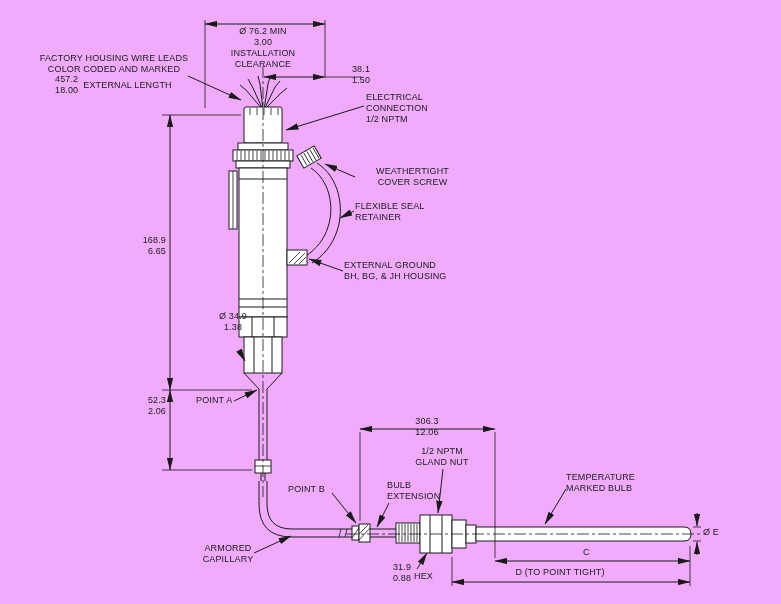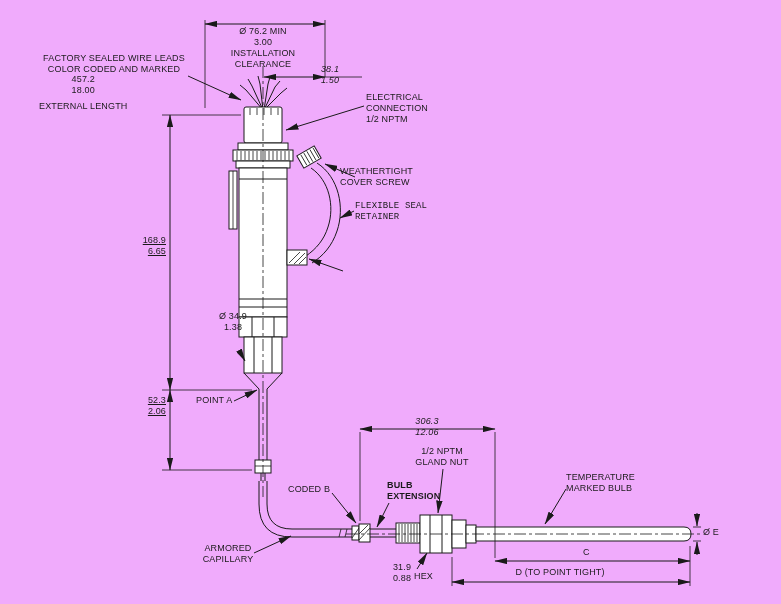--- a/index.html
+++ b/index.html
@@ -3,21 +3,21 @@
 <meta charset="utf-8">
 <style>
   * { margin:0; padding:0; box-sizing:border-box; }
   html,body { background:#ffffff; }
   body { font-family:"Liberation Sans", sans-serif; }
   .canvas { position:relative; width:781px; height:604px; background:#f0abfc; overflow:hidden; }
   .canvas svg { position:absolute; left:0; top:0; }
   .lbl { position:absolute; font-size:9px; line-height:11px; color:#1a1a1a;
          white-space:pre-line; letter-spacing:0.15px; }
   .c { text-align:center; }
-  .r { text-align:right;text-decoration:underline; }
+  .r { text-align:right; }
   .frac { display:flex; align-items:center; gap:5px; }
   .draw path, .draw rect, .draw line { stroke:#1a1a1a; stroke-width:1; fill:none; }
   .draw .fw { fill:#ffffff; }
   .draw .cl { stroke-dasharray:12 3 3 3; stroke-width:0.8; }
   .draw .thin { stroke-width:0.8; }
 </style>
 </head>
 <body>
 
 <div class="canvas">
@@ -179,63 +179,65 @@
         <line x1="417" y1="569" x2="427" y2="553" marker-end="url(#arw)"></line>
       </g>
     </g>
   </svg>
 
   <div class="lbl c" style="left:203px; top:26px; width:120px;">Ø 76.2 MIN
 3.00
 INSTALLATION
 CLEARANCE</div>
 
-  <div class="lbl c" style="left:312px; top:64px; width:36px;font-style:italic;">38.1
+  <div class="lbl c" style="left:343px; top:64px; width:36px;">38.1
 1.50</div>
 
-  <div class="lbl c" style="left:36px; top:53px; width:156px;">FACTORY SEALED WIRE LEADS
+  <div class="lbl c" style="left:36px; top:53px; width:156px;">FACTORY HOUSING WIRE LEADS
 COLOR CODED AND MARKED</div>
 
-  <div class="lbl frac" style="left:39px; top:74px;flex-direction:column;">
+  <div class="lbl frac" style="left:55px; top:74px;">
     <span class="c">457.2
 18.00</span>
     <span>EXTERNAL LENGTH</span>
   </div>
 
   <div class="lbl" style="left:366px; top:92px;">ELECTRICAL
 CONNECTION
 1/2 NPTM</div>
 
-  <div class="lbl" style="left:340px; top:166px;">WEATHERTIGHT
+  <div class="lbl" style="left:376px; top:166px;text-align:center;">WEATHERTIGHT
 COVER SCREW</div>
 
-  <div class="lbl" style="left:355px; top:201px;font-family:Liberation Mono, monospace;">FLEXIBLE SEAL
+  <div class="lbl" style="left:355px; top:201px;">FLEXIBLE SEAL
 RETAINER</div>
 
+  <div class="lbl" style="left:344px; top:260px;">EXTERNAL GROUND
+BH, BG, &amp; JH HOUSING</div>
 
   <div class="lbl r" style="left:128px; top:235px; width:38px;">168.9
 6.65</div>
 
   <div class="lbl c" style="left:206px; top:311px; width:54px;">Ø 34.9
 1.38</div>
 
   <div class="lbl r" style="left:128px; top:395px; width:38px;text-align:right;">52.3
 2.06</div>
 
   <div class="lbl" style="left:196px; top:395px;text-align:center;">POINT A</div>
 
-  <div class="lbl" style="left:288px; top:484px;">CODED B</div>
-
-  <div class="lbl" style="left:387px; top:480px;font-weight:bold;">BULB
+  <div class="lbl" style="left:288px; top:484px;">POINT B</div>
+
+  <div class="lbl" style="left:387px; top:480px;">BULB
 EXTENSION</div>
 
   <div class="lbl c" style="left:408px; top:446px; width:68px;">1/2 NPTM
 GLAND NUT</div>
 
-  <div class="lbl c" style="left:402px; top:416px; width:50px;font-style:italic;">306.3
+  <div class="lbl c" style="left:402px; top:416px; width:50px;">306.3
 12.06</div>
 
   <div class="lbl" style="left:566px; top:472px;">TEMPERATURE
 MARKED BULB</div>
 
   <div class="lbl c" style="left:200px; top:543px; width:56px;">ARMORED
 CAPILLARY</div>
 
   <div class="lbl c" style="left:389px; top:562px; width:26px;">31.9
 0.88</div>

